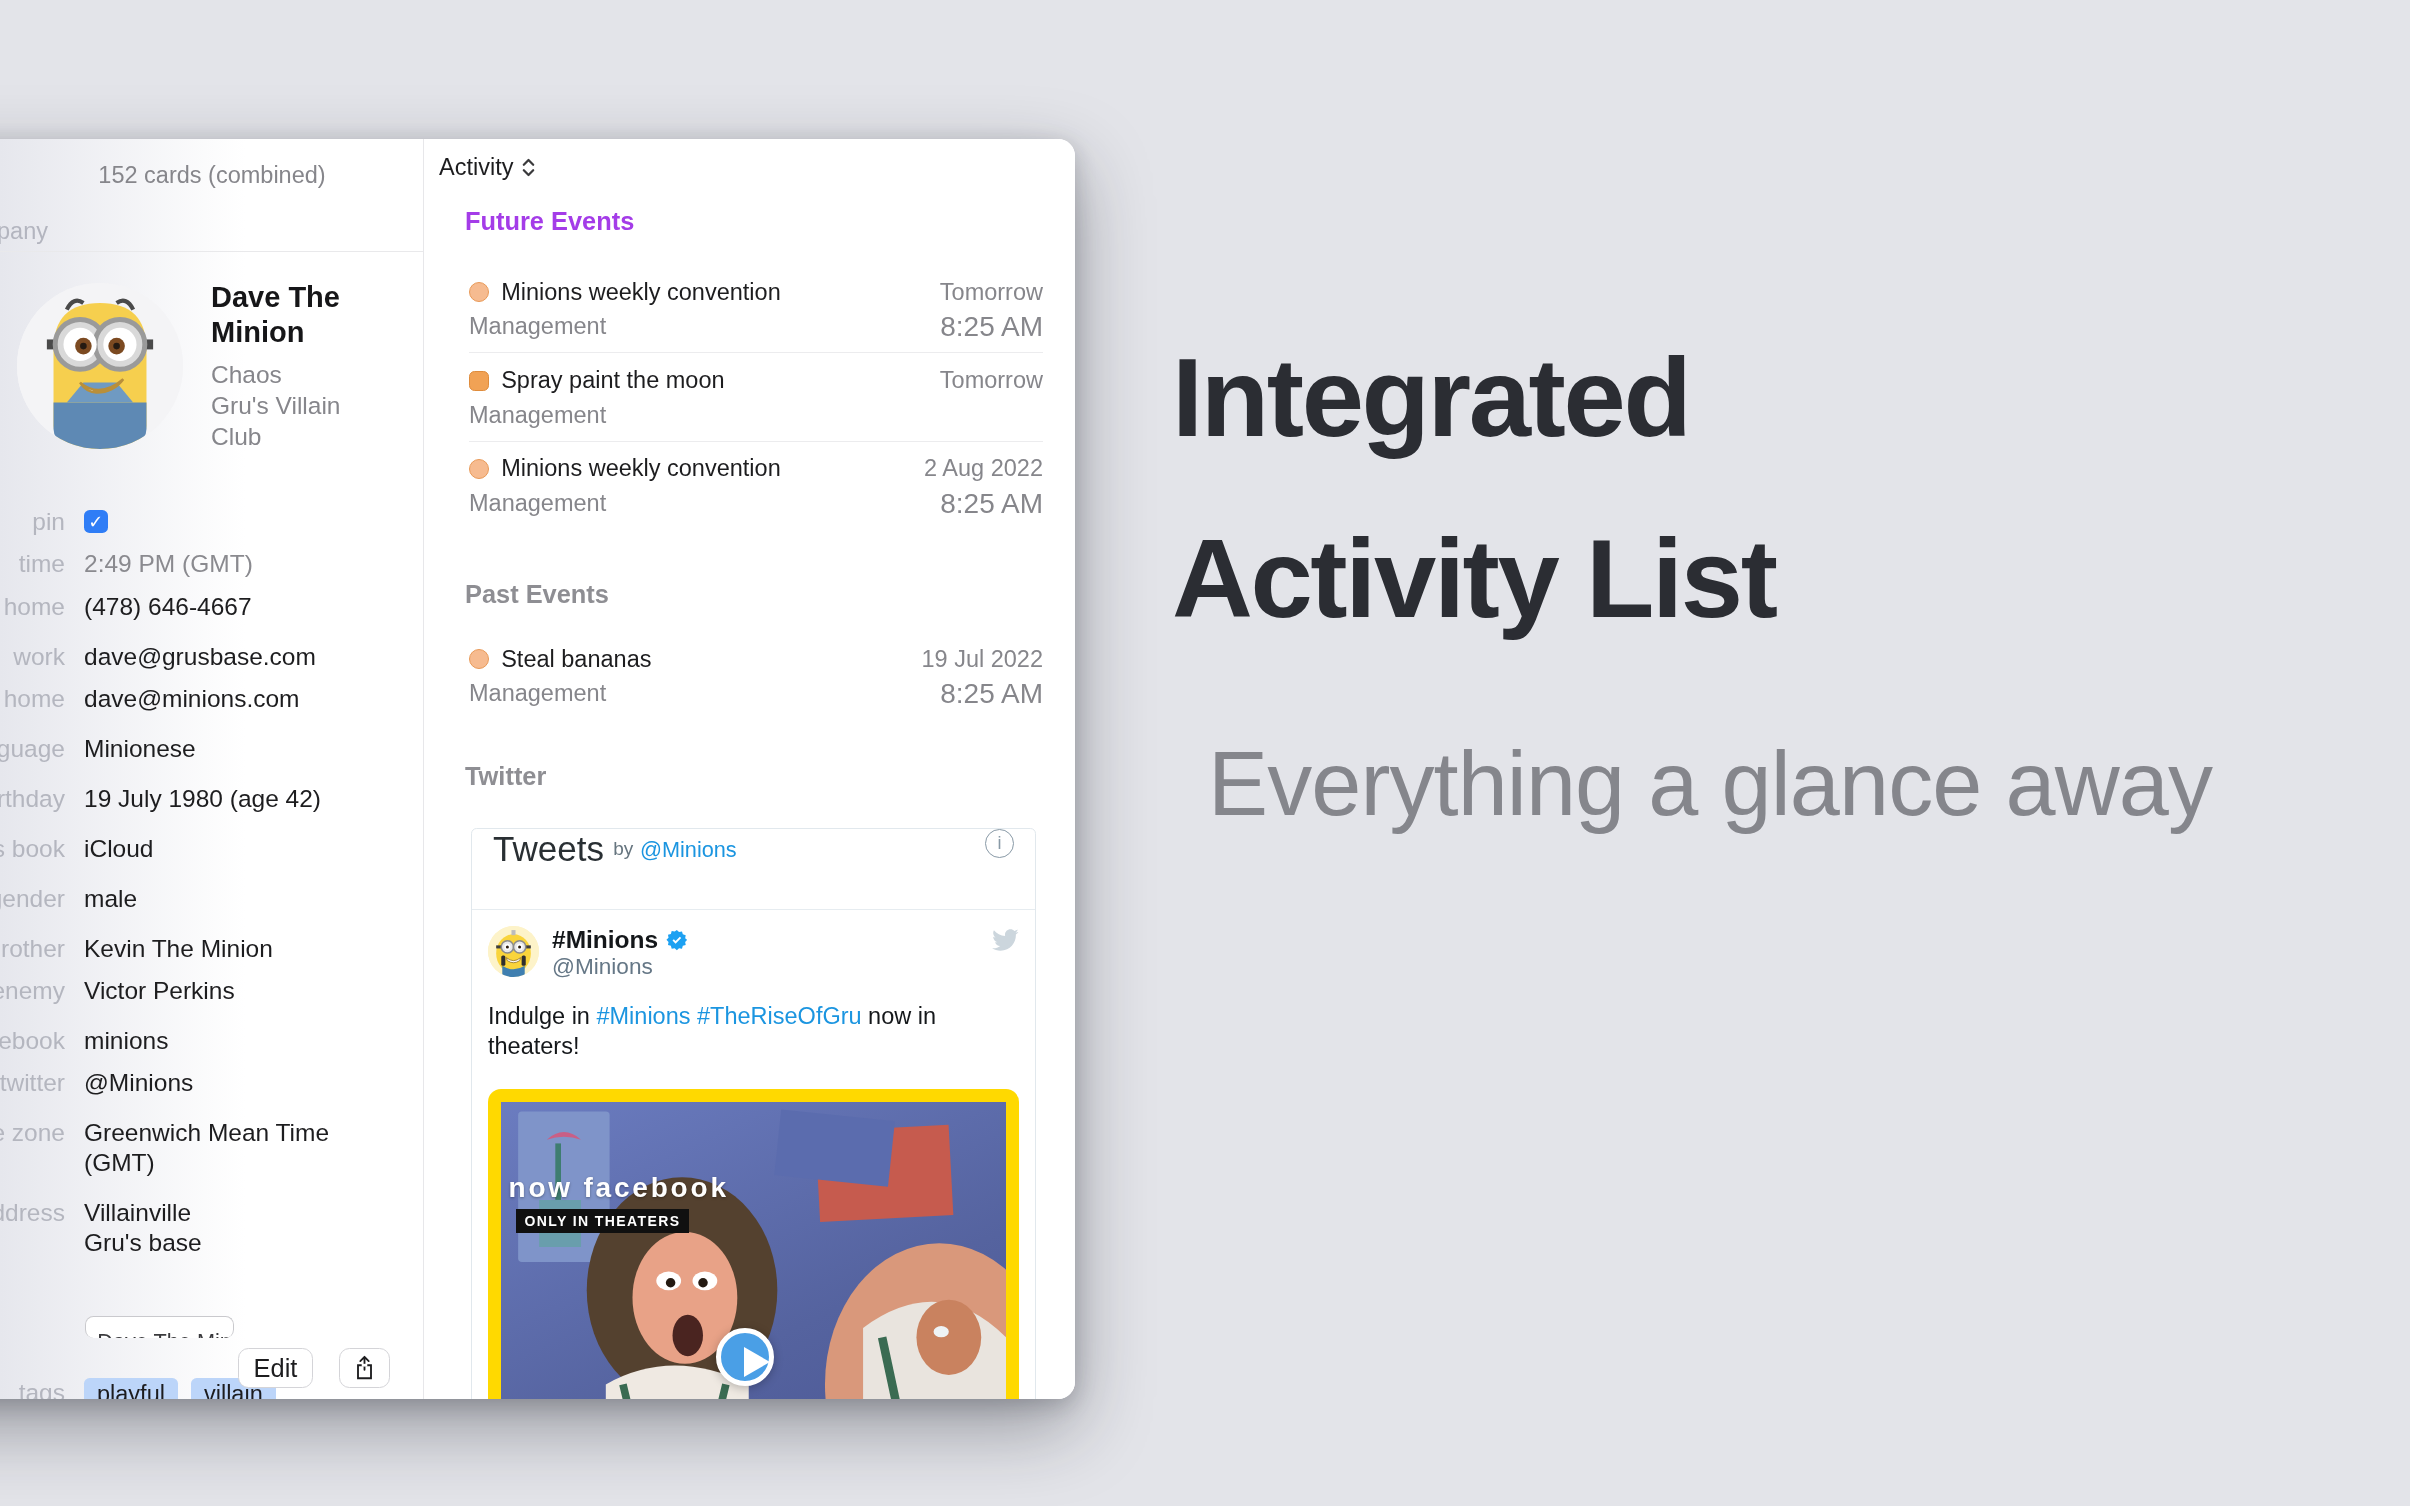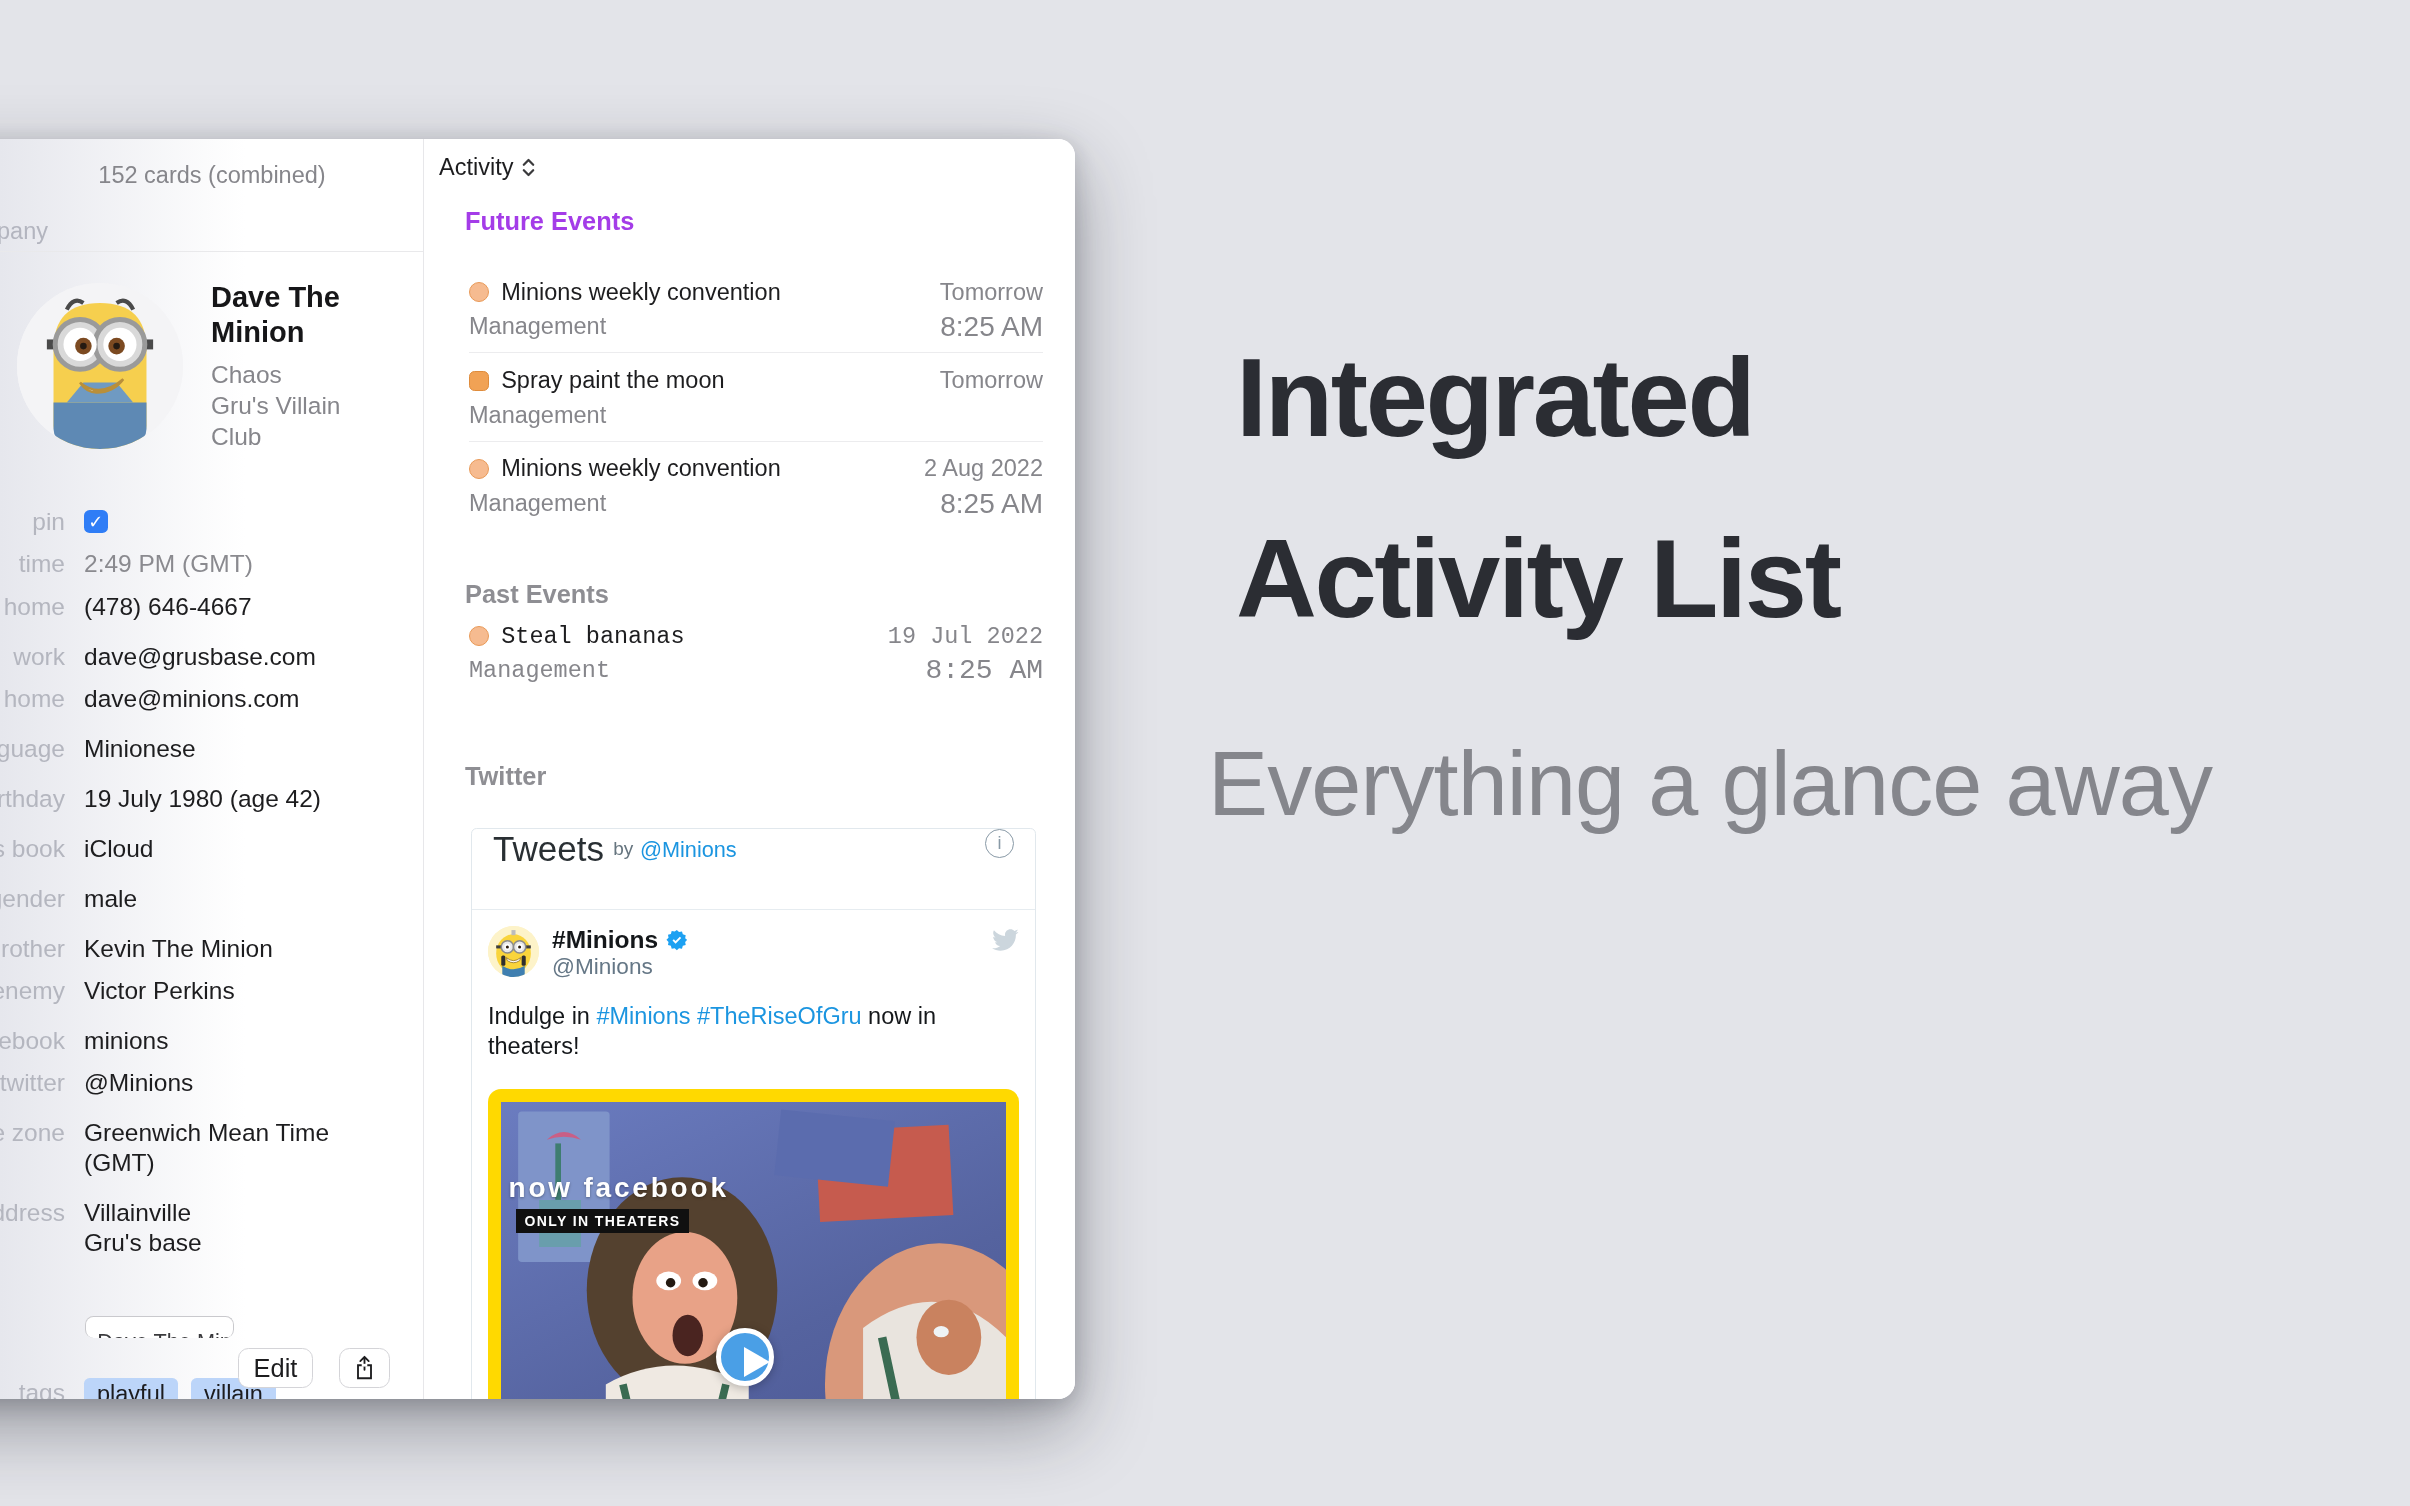--- a/index.html
+++ b/index.html
@@ -67,21 +67,21 @@
   
   .selector { position:absolute; left:15px; top:15px; display:flex; align-items:center; gap:7.5px;
     font-size:23.5px; color:#1d1d1f; cursor:default; }
   .sec-title { position:absolute; font-size:25.4px; font-weight:700; }
   .t-future { left:41px; top:68px; color:#a43ce8; }
   .t-past   { left:41px; top:441px; color:#8e8e93; }
   .t-twitter{ left:41px; top:623px; color:#8e8e93; }
 
   .events { position:absolute; left:45px; right:32px; }
   .ev-future { top:126px; }
-  .ev-past   { top:470px;font-family:Liberation Mono, monospace; }
+  .ev-past   { top:493px; }
   .erow { padding:11.3px 0; }
   .erow + .erow { border-top:0.9px solid #ececee; }
   .el1 { display:flex; align-items:center; height:32px; }
   .eicon { width:20px; height:20px; margin-right:12.2px; flex:none; }
   .eicon.circ { border-radius:50%; background:#f6bb90; border:1.9px solid #e99a58; }
   .eicon.sq   { border-radius:5.6px;  background:#f1a255; border:1.9px solid #df8c3c; }
   .etitle { font-size:23.5px; color:#1d1d1f; flex:1; }
   .edate  { font-size:23.5px; color:#86868b; }
   .el2 { display:flex; align-items:center; height:28px; margin-top:4.7px; }
   .ecal  { font-size:23.5px; color:#86868b; flex:1; }
@@ -114,21 +114,21 @@
   .np1 { position:absolute; left:7.5px; top:70px; color:#fff; font-size:28px; font-weight:700;
     letter-spacing:2.8px; text-shadow:0 0.9px 2.8px rgba(0,0,0,.35); }
   .np2 { position:absolute; left:15px; top:107px; background:#101010; color:#fff; font-size:14px;
     font-weight:700; letter-spacing:1.4px; padding:3.8px 8.5px; }
   .play { position:absolute; left:215px; top:226px; width:58px; height:58px; border-radius:50%;
     background:#4a9fe6; border:5.6px solid #fff; box-shadow:0 1.9px 9.4px rgba(0,0,0,.25); cursor:pointer; }
   .play::after { content:""; position:absolute; left:22.6px; top:14px;
     border-left:26px solid #fff; border-top:15px solid transparent; border-bottom:15px solid transparent; }
 
   
-  .hero-line { position:absolute; left:1236px; font-size:112px; font-weight:600;
+  .hero-line { position:absolute; left:1172px; font-size:112px; font-weight:600;
     color:#2b2d33; letter-spacing:-2.4px; white-space:nowrap; }
   .hero-l1 { top:333px; }
   .hero-l2 { top:514px; }
   .hero-sub { position:absolute; left:1208px; top:733px; font-size:90px; font-weight:400;
     color:#85868c; letter-spacing:-0.9px; white-space:nowrap; }
 
   .chev { display:inline-block; }
 </style>
 </head>
 <body>

